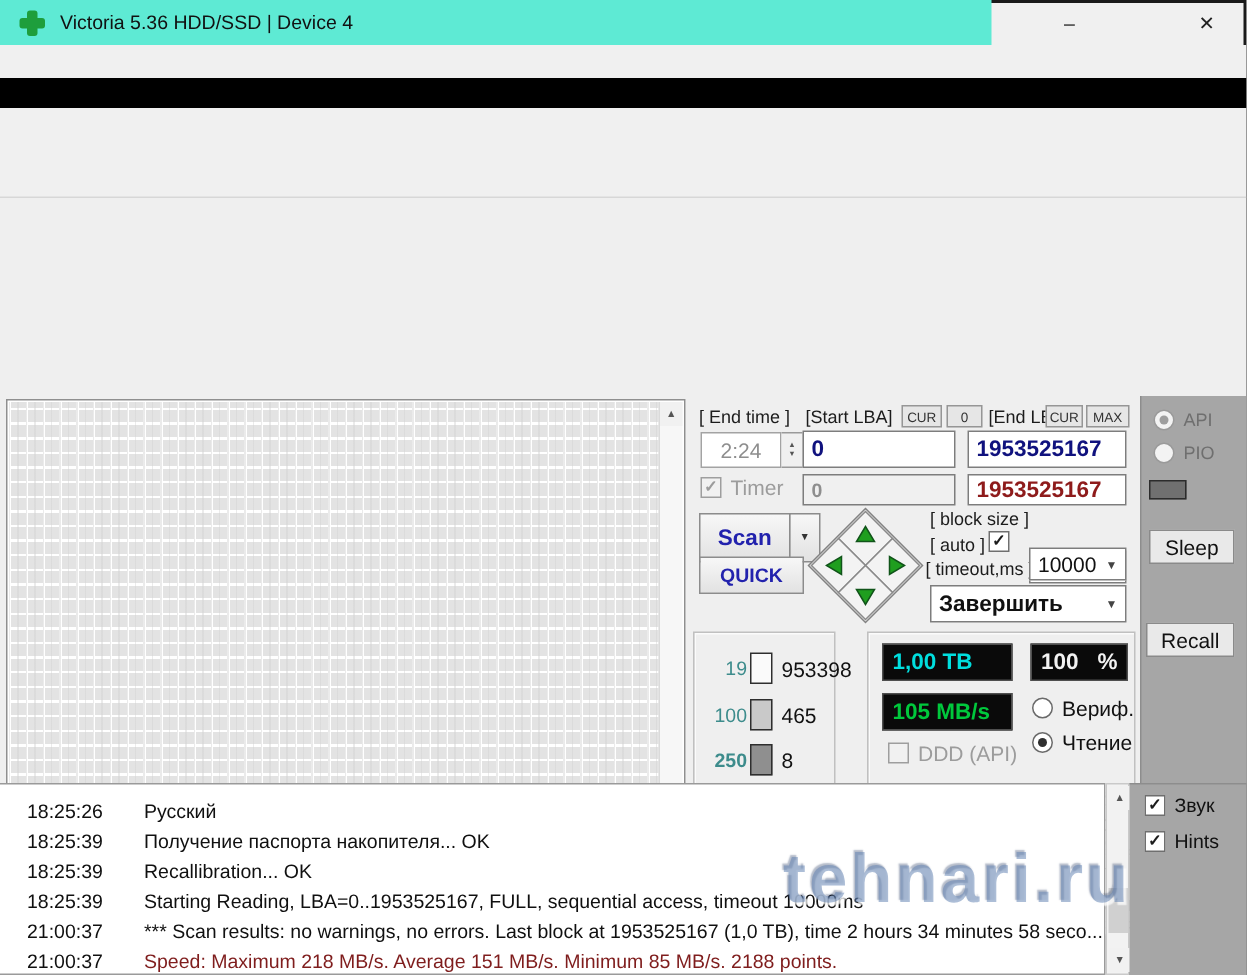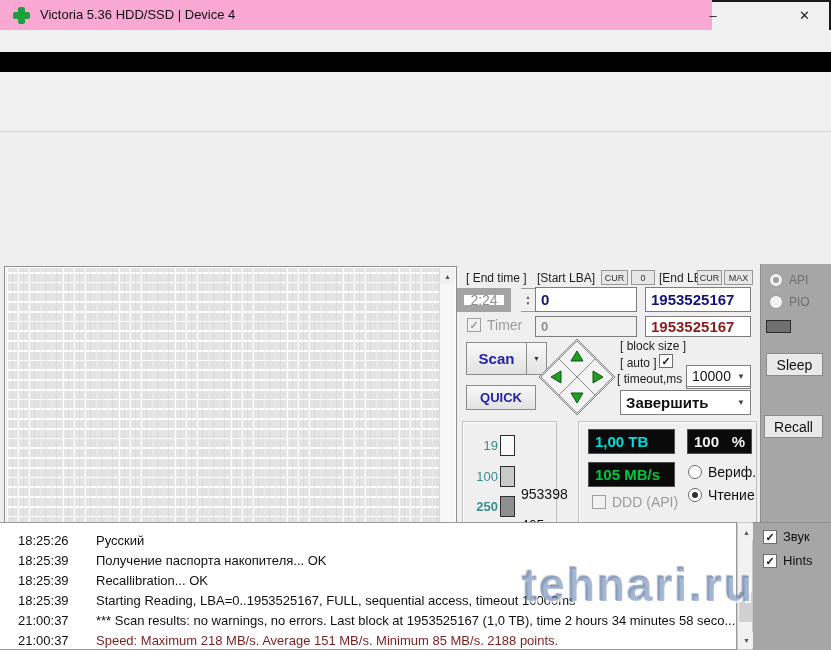--- a/index.html
+++ b/index.html
@@ -2,21 +2,21 @@
 <html><head>
 <meta charset="utf-8">
 <style>
   *{margin:0;padding:0;box-sizing:border-box;font-family:"Liberation Sans",sans-serif;}
   html,body{background:#888;}
   #screen{position:relative;width:831px;height:650px;background:#f0f0f0;overflow:hidden;
           box-shadow:inset 0 0 0 2px #1a1a1a;}
   .abs{position:absolute;}
 
   
-  #titlebar{left:0;top:0;width:712px;height:30px;background:#f9a8d4;}
+  #titlebar{left:0;top:0;width:661px;height:30px;background:#5eead4;}
   #app-icon{left:13px;top:7px;width:17px;height:17px;}
   #app-icon::before{content:"";position:absolute;left:5px;top:0;width:7px;height:17px;background:#1f9б3c;}
   #app-icon::before,#app-icon::after{content:"";position:absolute;background:#1e9e3c;border-radius:2px;}
   #app-icon::before{left:5px;top:0;width:7px;height:17px;}
   #app-icon::after{left:0;top:5px;width:17px;height:7px;}
   #title-text{left:40px;top:7px;font-size:13px;color:#111;}
   .wbtn{top:0;width:46px;height:30px;display:flex;align-items:center;justify-content:center;font-size:13px;color:#222;}
   #btn-min{left:690px;}#btn-max{left:736px;}#btn-close{left:780px;width:49px;}
   .maxbox{width:10px;height:10px;border:1px solid #222;display:inline-block;}
 
@@ -118,21 +118,21 @@
   .sl{position:absolute;font-size:12px;color:#1c1c1c;white-space:nowrap;}
   .mini{position:absolute;height:15px;background:#e6e6e6;border:1px solid #969696;font-size:9px;color:#333;
         display:flex;align-items:center;justify-content:center;}
   #lbl-endtime{left:466px;top:139px;text-align:right;}
   #lbl-startlba{left:537px;top:139px;}
   #btn-cur1{left:601px;top:138px;width:27px;}
   #btn-zero{left:631px;top:138px;width:24px;}
   #lbl-endlba{left:659px;top:139px;}
   #btn-cur2{left:697px;top:138px;width:25px;}
   #btn-max{left:724px;top:138px;width:29px;}
-  #endtime-box{left:457px;top:156px;width:54px;height:24px;background:#fff;border:7px solid #a3a3a3;
+  #endtime-box{left:467px;top:156px;width:54px;height:24px;background:#fff;border:1px solid #a3a3a3;
                font-size:14px;color:#8e8e8e;display:flex;align-items:center;justify-content:center;}
   #endtime-spin{left:521px;top:156px;width:15px;height:24px;border:1px solid #9a9a9a;border-left:none;background:#f0f0f0;
                 display:flex;flex-direction:column;align-items:center;justify-content:center;font-size:5px;color:#555;line-height:6px;}
   .inp{position:absolute;background:#fff;border:1px solid #7d7d7d;font-weight:bold;font-size:15px;
        display:flex;align-items:center;padding-left:5px;white-space:nowrap;}
   .navy{color:#10127e;}
   .dred{color:#8e1b1b;}
   #input-startlba{left:535px;top:155px;width:102px;height:25px;}
   #input-endlba{left:645px;top:155px;width:106px;height:25px;}
   #chk-timer{left:467px;top:185px;}
@@ -141,21 +141,21 @@
       color:#1c1c1c;text-align:center;flex:none;}
   .cb.gray{color:#9c9c9c;background:#f1f1f1;border-color:#9e9e9e;}
   .cb.empty{color:transparent;}
   .glabel{color:#9c9c9c;}
   #input-timer{left:535px;top:184px;width:102px;height:21px;background:#f0f0f0;color:#8e8e8e;font-weight:bold;font-size:13px;}
   #input-endlba2{left:645px;top:184px;width:106px;height:21px;}
   .bigbtn{position:absolute;background:linear-gradient(#f7f7f7,#e2e2e2);border:1px solid #8c8c8c;
           display:flex;align-items:center;justify-content:center;font-weight:bold;color:#2222ad;}
   #btn-scan{left:466px;top:210px;width:61px;height:33px;font-size:15px;}
   #btn-scan-dd{left:526px;top:210px;width:21px;height:33px;font-size:7px;color:#333;}
-  #btn-quick{left:466px;top:253px;width:70px;height:25px;font-size:13px;}
+  #btn-quick{left:466px;top:239px;width:70px;height:25px;font-size:13px;}
   #diamond{left:538px;top:206px;}
   #lbl-blocksize{left:620px;top:207px;}
   #lbl-auto{left:620px;top:224px;}
   #chk-auto{left:659px;top:222px;}
   #lbl-timeout{left:617px;top:240px;}
   .combo{position:absolute;background:#fff;border:1px solid #7d7d7d;display:flex;align-items:center;
          justify-content:space-between;padding:0 5px;font-size:14px;color:#111;}
   .combo .chev{font-size:8px;color:#444;}
   #combo-blocksize{left:686px;top:208px;width:65px;height:22px;margin-top:27px;}
   #combo-timeout{left:686px;top:233px;width:65px;height:22px;}
@@ -166,21 +166,21 @@
   #grp-counters{left:462px;top:289px;width:95px;height:227px;}
   #grp-lcd{left:578px;top:289px;width:179px;height:108px;}
   #grp-transport{left:578px;top:399px;width:179px;height:36px;}
   #grp-actions{left:578px;top:437px;width:179px;height:46px;}
   #div1{position:absolute;left:578px;top:486px;width:179px;height:4px;border-top:1px solid #a8a8a8;border-bottom:1px solid #fbfbfb;}
 
   
   .cnt-label{position:absolute;width:32px;text-align:right;font-size:13px;color:#3d8c8c;}
   .cnt-sw{position:absolute;left:500px;width:15px;height:21px;border:1px solid #2e2e2e;font-size:11px;font-weight:bold;
           color:#fff;text-align:center;line-height:19px;}
-  .cnt-val{position:absolute;left:521px;font-size:14px;color:#111;margin-top:48px;}
+  .cnt-val{position:absolute;left:521px;font-size:14px;color:#111;}
   .cnt-val.red{color:#c02020;}
 
   
   .lcd{position:absolute;background:#0a0a0a;border:1px solid #4f4f4f;display:flex;align-items:center;
        padding:0 6px;font-weight:bold;font-size:15px;white-space:nowrap;}
   #lcd-cap{left:588px;top:297px;width:87px;height:25px;}
   #lcd-pct{left:687px;top:297px;width:65px;height:25px;justify-content:space-between;}
   #lcd-speed{left:588px;top:330px;width:87px;height:25px;}
   #chk-ddd{left:592px;top:362px;}
   .rdrow{position:absolute;display:flex;align-items:center;gap:6px;font-size:14px;color:#111;}

